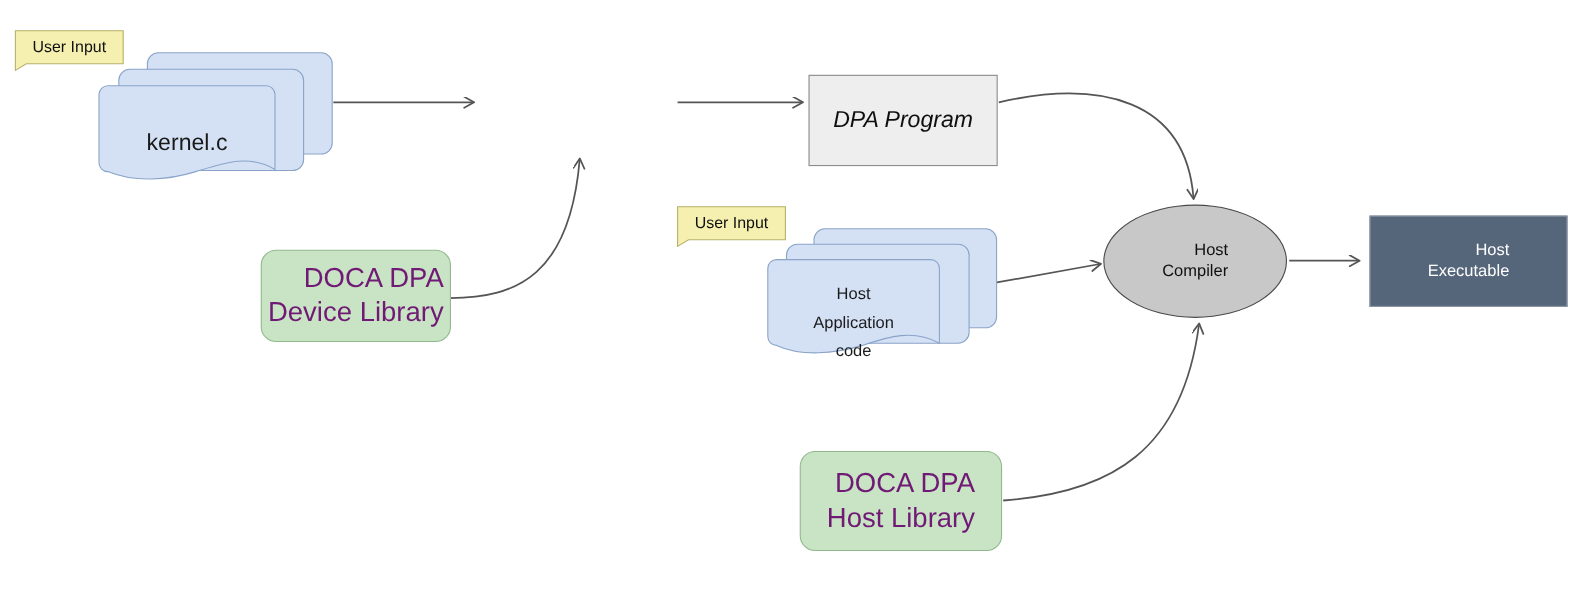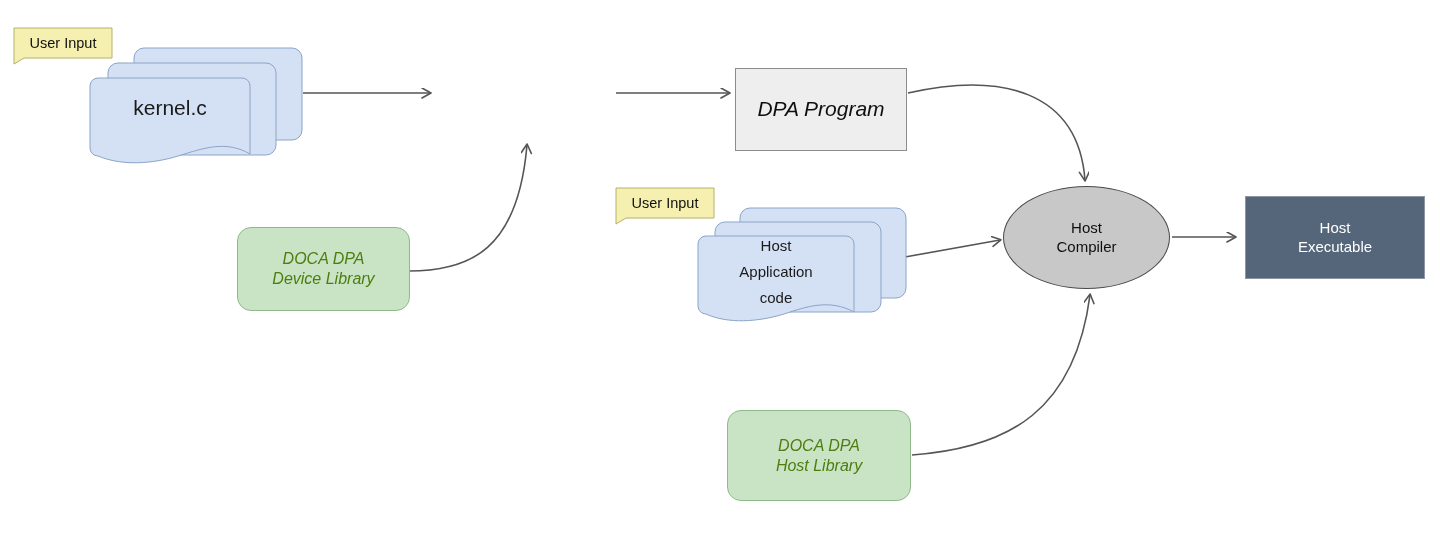--- a/index.html
+++ b/index.html
@@ -24,21 +24,21 @@
     top: 0;
     width: 1440px;
     height: 543px;
     pointer-events: none;
   }
 
   
   .node-label {
     position: relative;
     z-index: 3;
-    text-align: center;
+    text-align: right;
     line-height: 1.25;
     color: #1a1a1a;
     white-space: pre-line;
   }
 
   
   .sticky {
     position: absolute;
     z-index: 6;
   }
@@ -73,20 +73,21 @@
     left: 0;
     top: 0;
     overflow: visible;
   }
   .docstack .node-label {
     position: absolute;
     display: flex;
     align-items: center;
     justify-content: center;
     text-align: center;
+    margin-top: 22px;
   }
 
   
   .proc-box {
     position: absolute;
     z-index: 4;
     background: #eeeeee;
     border: 1px solid #8c8c8c;
     box-sizing: border-box;
     display: flex;
@@ -120,23 +121,22 @@
     z-index: 4;
     background: #c9e4c5;
     border: 1px solid #90b98c;
     border-radius: 14px;
     box-sizing: border-box;
     display: flex;
     align-items: center;
     justify-content: center;
   }
   .lib-box .node-label {
-    font-size: 16px;
-    color: #4d7c0f;
-    font-style: italic;
+    font-size: 25px;
+    color: #701a75;
   }
 
   
   .ellipse-node {
     position: absolute;
     z-index: 4;
     background: #c8c8c8;
     border: 1.5px solid #4a4a4a;
     border-radius: 50%;
     box-sizing: border-box;

